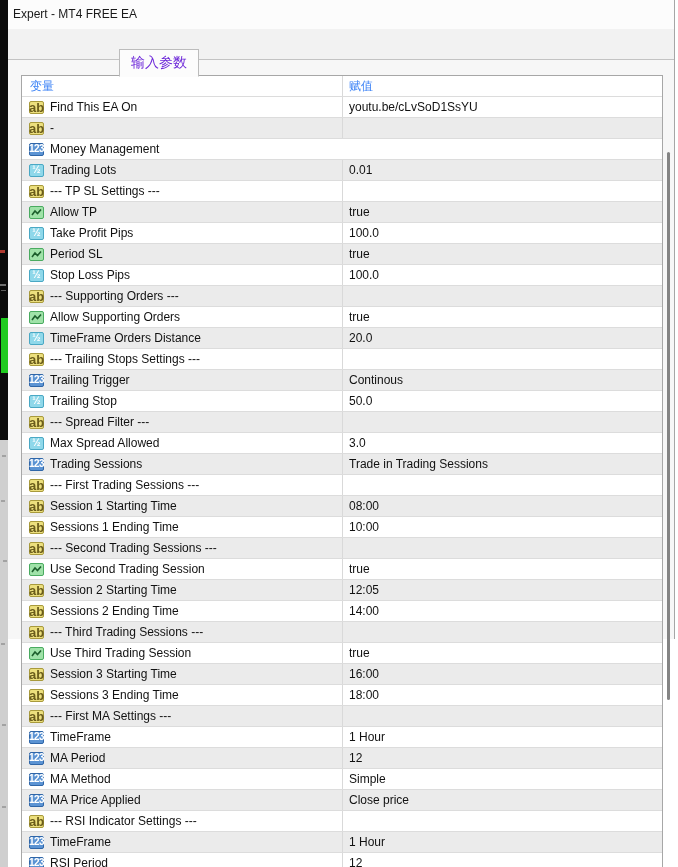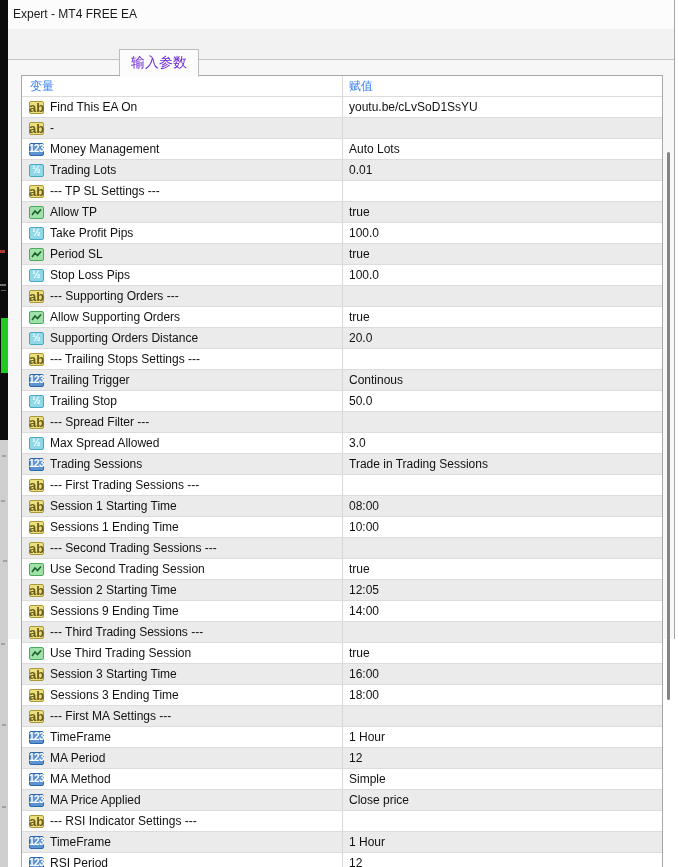--- a/index.html
+++ b/index.html
@@ -136,23 +136,20 @@
   </div>
 
   <div class="prow">
     <div class="cell-name">
       <span class="icon icon-int">
         <span class="glyph">123</span>
 
       </span>
       <span class="pname">Money Management</span>
     </div>
-    <div class="cell-value">
-      <span class="pvalue">Auto Lots</span>
-    </div>
   </div>
 
   <div class="prow">
     <div class="cell-name">
       <span class="icon icon-double">
         <span class="glyph">½</span>
 
       </span>
       <span class="pname">Trading Lots</span>
     </div>
@@ -257,21 +254,21 @@
       <span class="pvalue">true</span>
     </div>
   </div>
 
   <div class="prow">
     <div class="cell-name">
       <span class="icon icon-double">
         <span class="glyph">½</span>
 
       </span>
-      <span class="pname">Supporting Orders Distance</span>
+      <span class="pname">TimeFrame Orders Distance</span>
     </div>
     <div class="cell-value">
       <span class="pvalue">20.0</span>
     </div>
   </div>
 
   <div class="prow">
     <div class="cell-name">
       <span class="icon icon-string">
         <span class="glyph">ab</span>
@@ -428,21 +425,21 @@
       <span class="pvalue">12:05</span>
     </div>
   </div>
 
   <div class="prow">
     <div class="cell-name">
       <span class="icon icon-string">
         <span class="glyph">ab</span>
 
       </span>
-      <span class="pname">Sessions 9 Ending Time</span>
+      <span class="pname">Sessions 2 Ending Time</span>
     </div>
     <div class="cell-value">
       <span class="pvalue">14:00</span>
     </div>
   </div>
 
   <div class="prow">
     <div class="cell-name">
       <span class="icon icon-string">
         <span class="glyph">ab</span>

